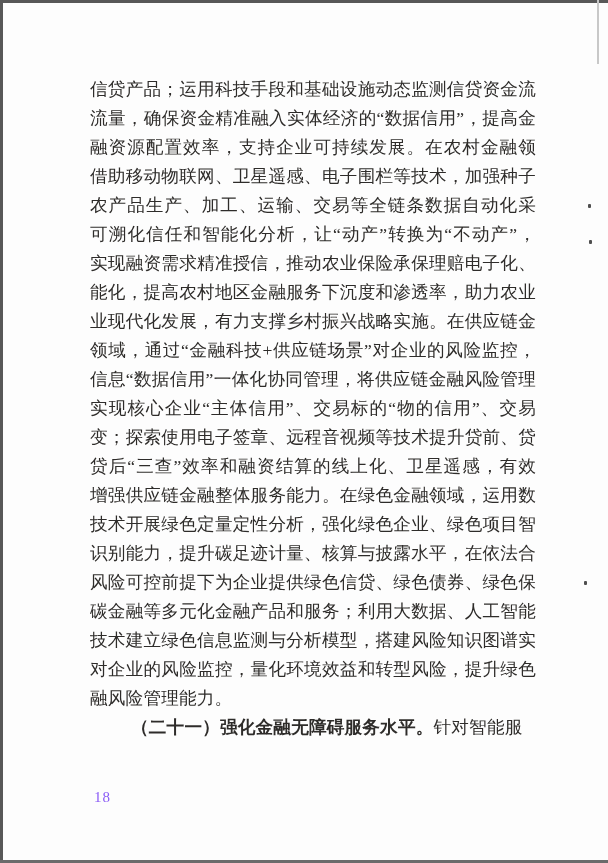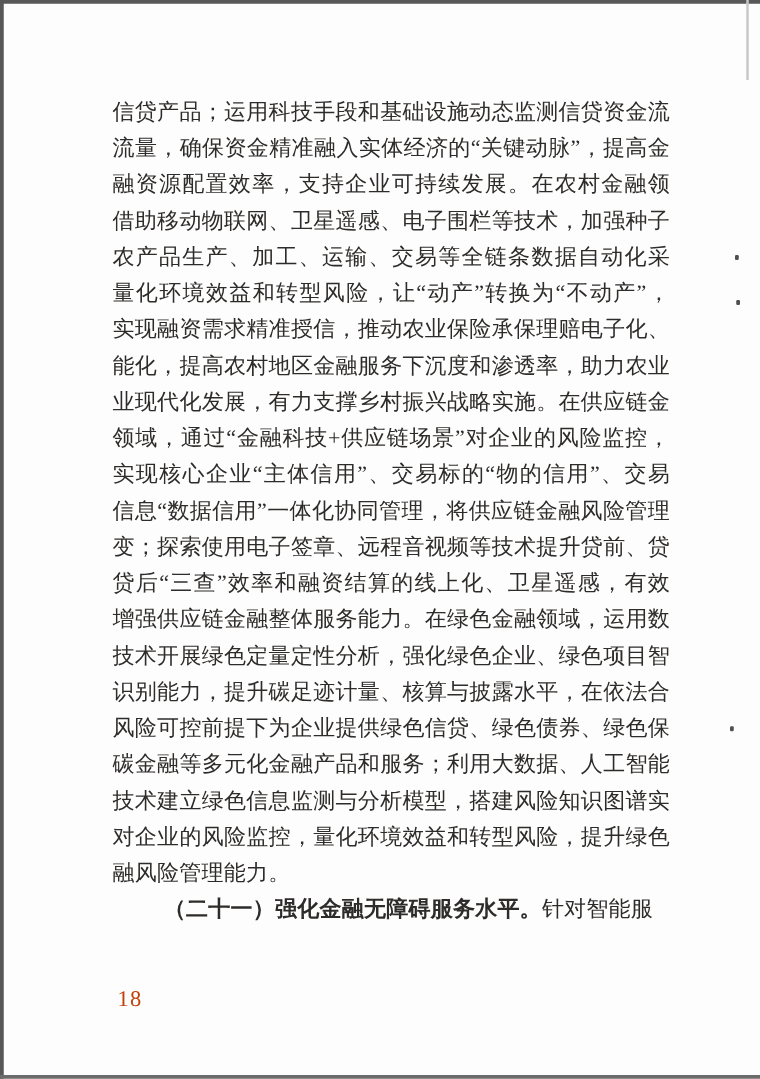--- a/index.html
+++ b/index.html
@@ -43,52 +43,52 @@
   .line.para-start {
     text-indent: 41px;
     text-align: left;
     text-align-last: left;
   }
   .section-heading { font-weight: bold; }
 
   .page-number {
     position: absolute;
     left: 94px; top: 789px;
-    font-size: 18px;
-    color: #c2410c;
+    font-size: 15px;
+    color: #8b5cf6;
     letter-spacing: 1px;
   }
 </style>
 </head>
 <body>
 
 <div>
 
   <div class="edge-top"></div>
   <div class="edge-left"></div>
   <div class="edge-bottom"></div>
   <div class="edge-right-shadow"></div>
 
   <div class="speck s1"></div>
   <div class="speck s2"></div>
   <div class="speck s3"></div>
 
   <div class="text-block">
     <div class="line">信贷产品；运用科技手段和基础设施动态监测信贷资金流向</div>
-    <div class="line">流量，确保资金精准融入实体经济的“关键动脉”，提高金</div>
+    <div class="line">流量，确保资金精准融入实体经济的“数据信用”，提高金</div>
     <div class="line">融资源配置效率，支持企业可持续发展。在农村金融领域，</div>
     <div class="line">借助移动物联网、卫星遥感、电子围栏等技术，加强种子与</div>
     <div class="line">农产品生产、加工、运输、交易等全链条数据自动化采集、</div>
-    <div class="line">量化环境效益和转型风险，让“动产”转换为“不动产”，</div>
+    <div class="line">可溯化信任和智能化分析，让“动产”转换为“不动产”，</div>
     <div class="line">实现融资需求精准授信，推动农业保险承保理赔电子化、智</div>
     <div class="line">能化，提高农村地区金融服务下沉度和渗透率，助力农业产</div>
     <div class="line">业现代化发展，有力支撑乡村振兴战略实施。在供应链金融</div>
     <div class="line">领域，通过“金融科技+供应链场景”对企业的风险监控，</div>
+    <div class="line">信息“数据信用”一体化协同管理，将供应链金融风险管理</div>
     <div class="line">实现核心企业“主体信用”、交易标的“物的信用”、交易</div>
-    <div class="line">信息“数据信用”一体化协同管理，将供应链金融风险管理</div>
     <div class="line">变；探索使用电子签章、远程音视频等技术提升贷前、贷中、</div>
     <div class="line">贷后“三查”效率和融资结算的线上化、卫星遥感，有效</div>
     <div class="line">增强供应链金融整体服务能力。在绿色金融领域，运用数字</div>
     <div class="line">技术开展绿色定量定性分析，强化绿色企业、绿色项目智能</div>
     <div class="line">识别能力，提升碳足迹计量、核算与披露水平，在依法合规、</div>
     <div class="line">风险可控前提下为企业提供绿色信贷、绿色债券、绿色保险、</div>
     <div class="line">碳金融等多元化金融产品和服务；利用大数据、人工智能等</div>
     <div class="line">技术建立绿色信息监测与分析模型，搭建风险知识图谱实现</div>
     <div class="line">对企业的风险监控，量化环境效益和转型风险，提升绿色金</div>
     <div class="line flush-left">融风险管理能力。</div>

